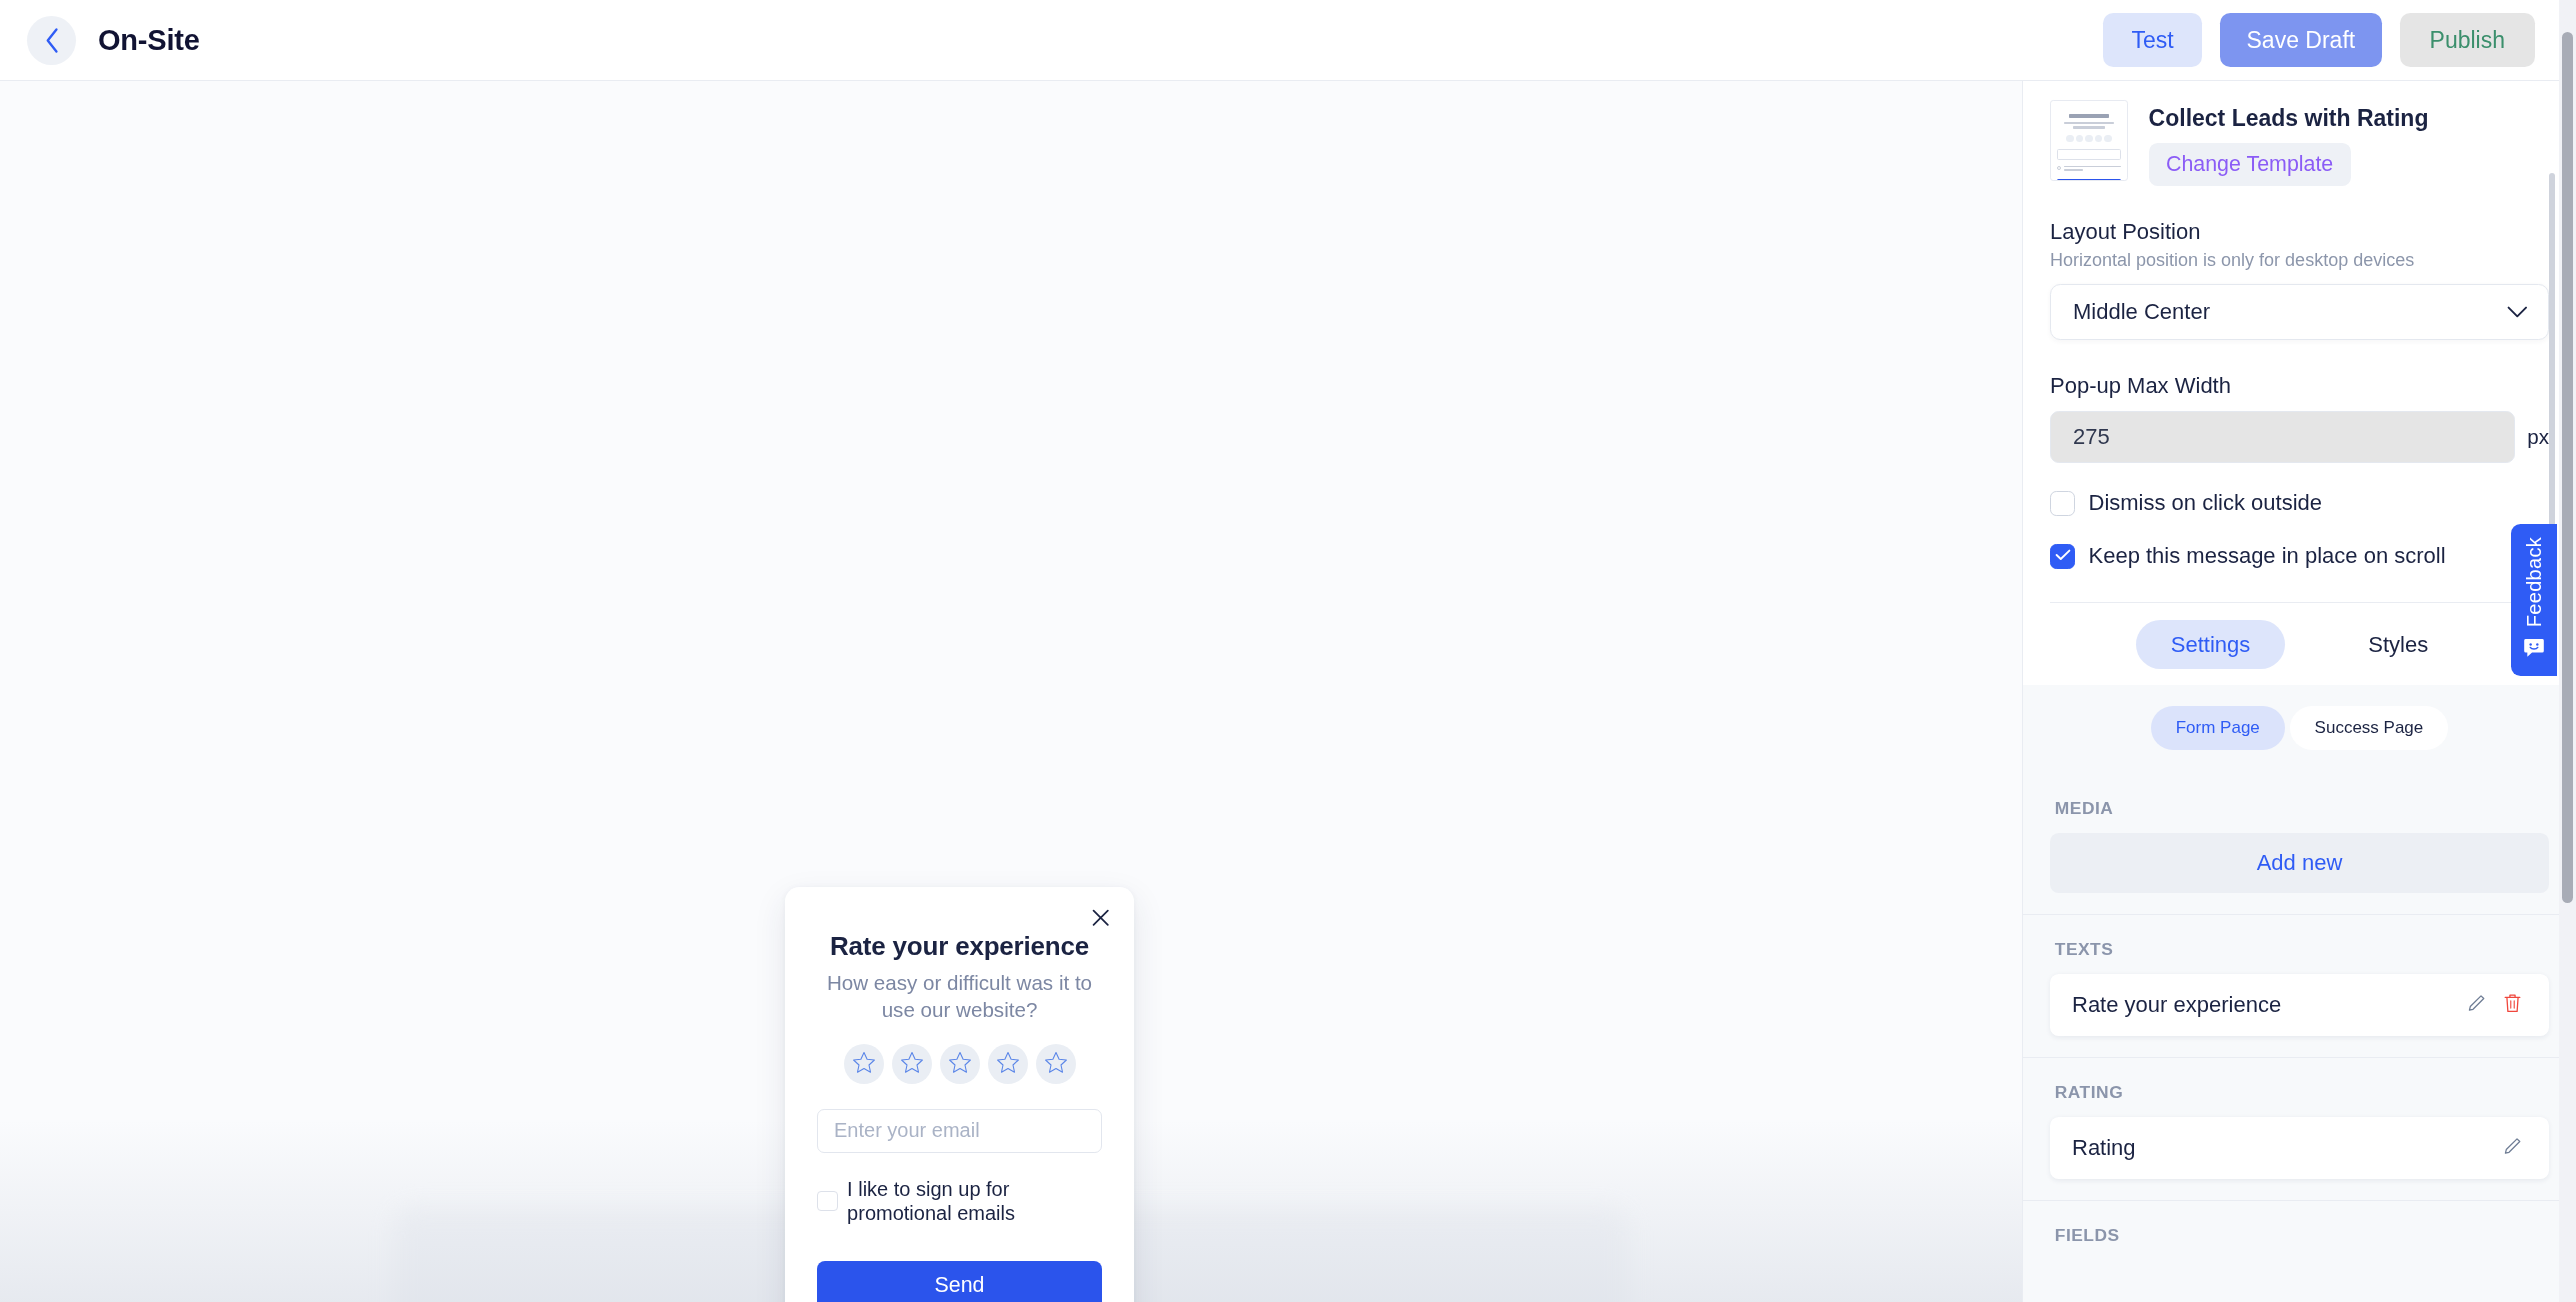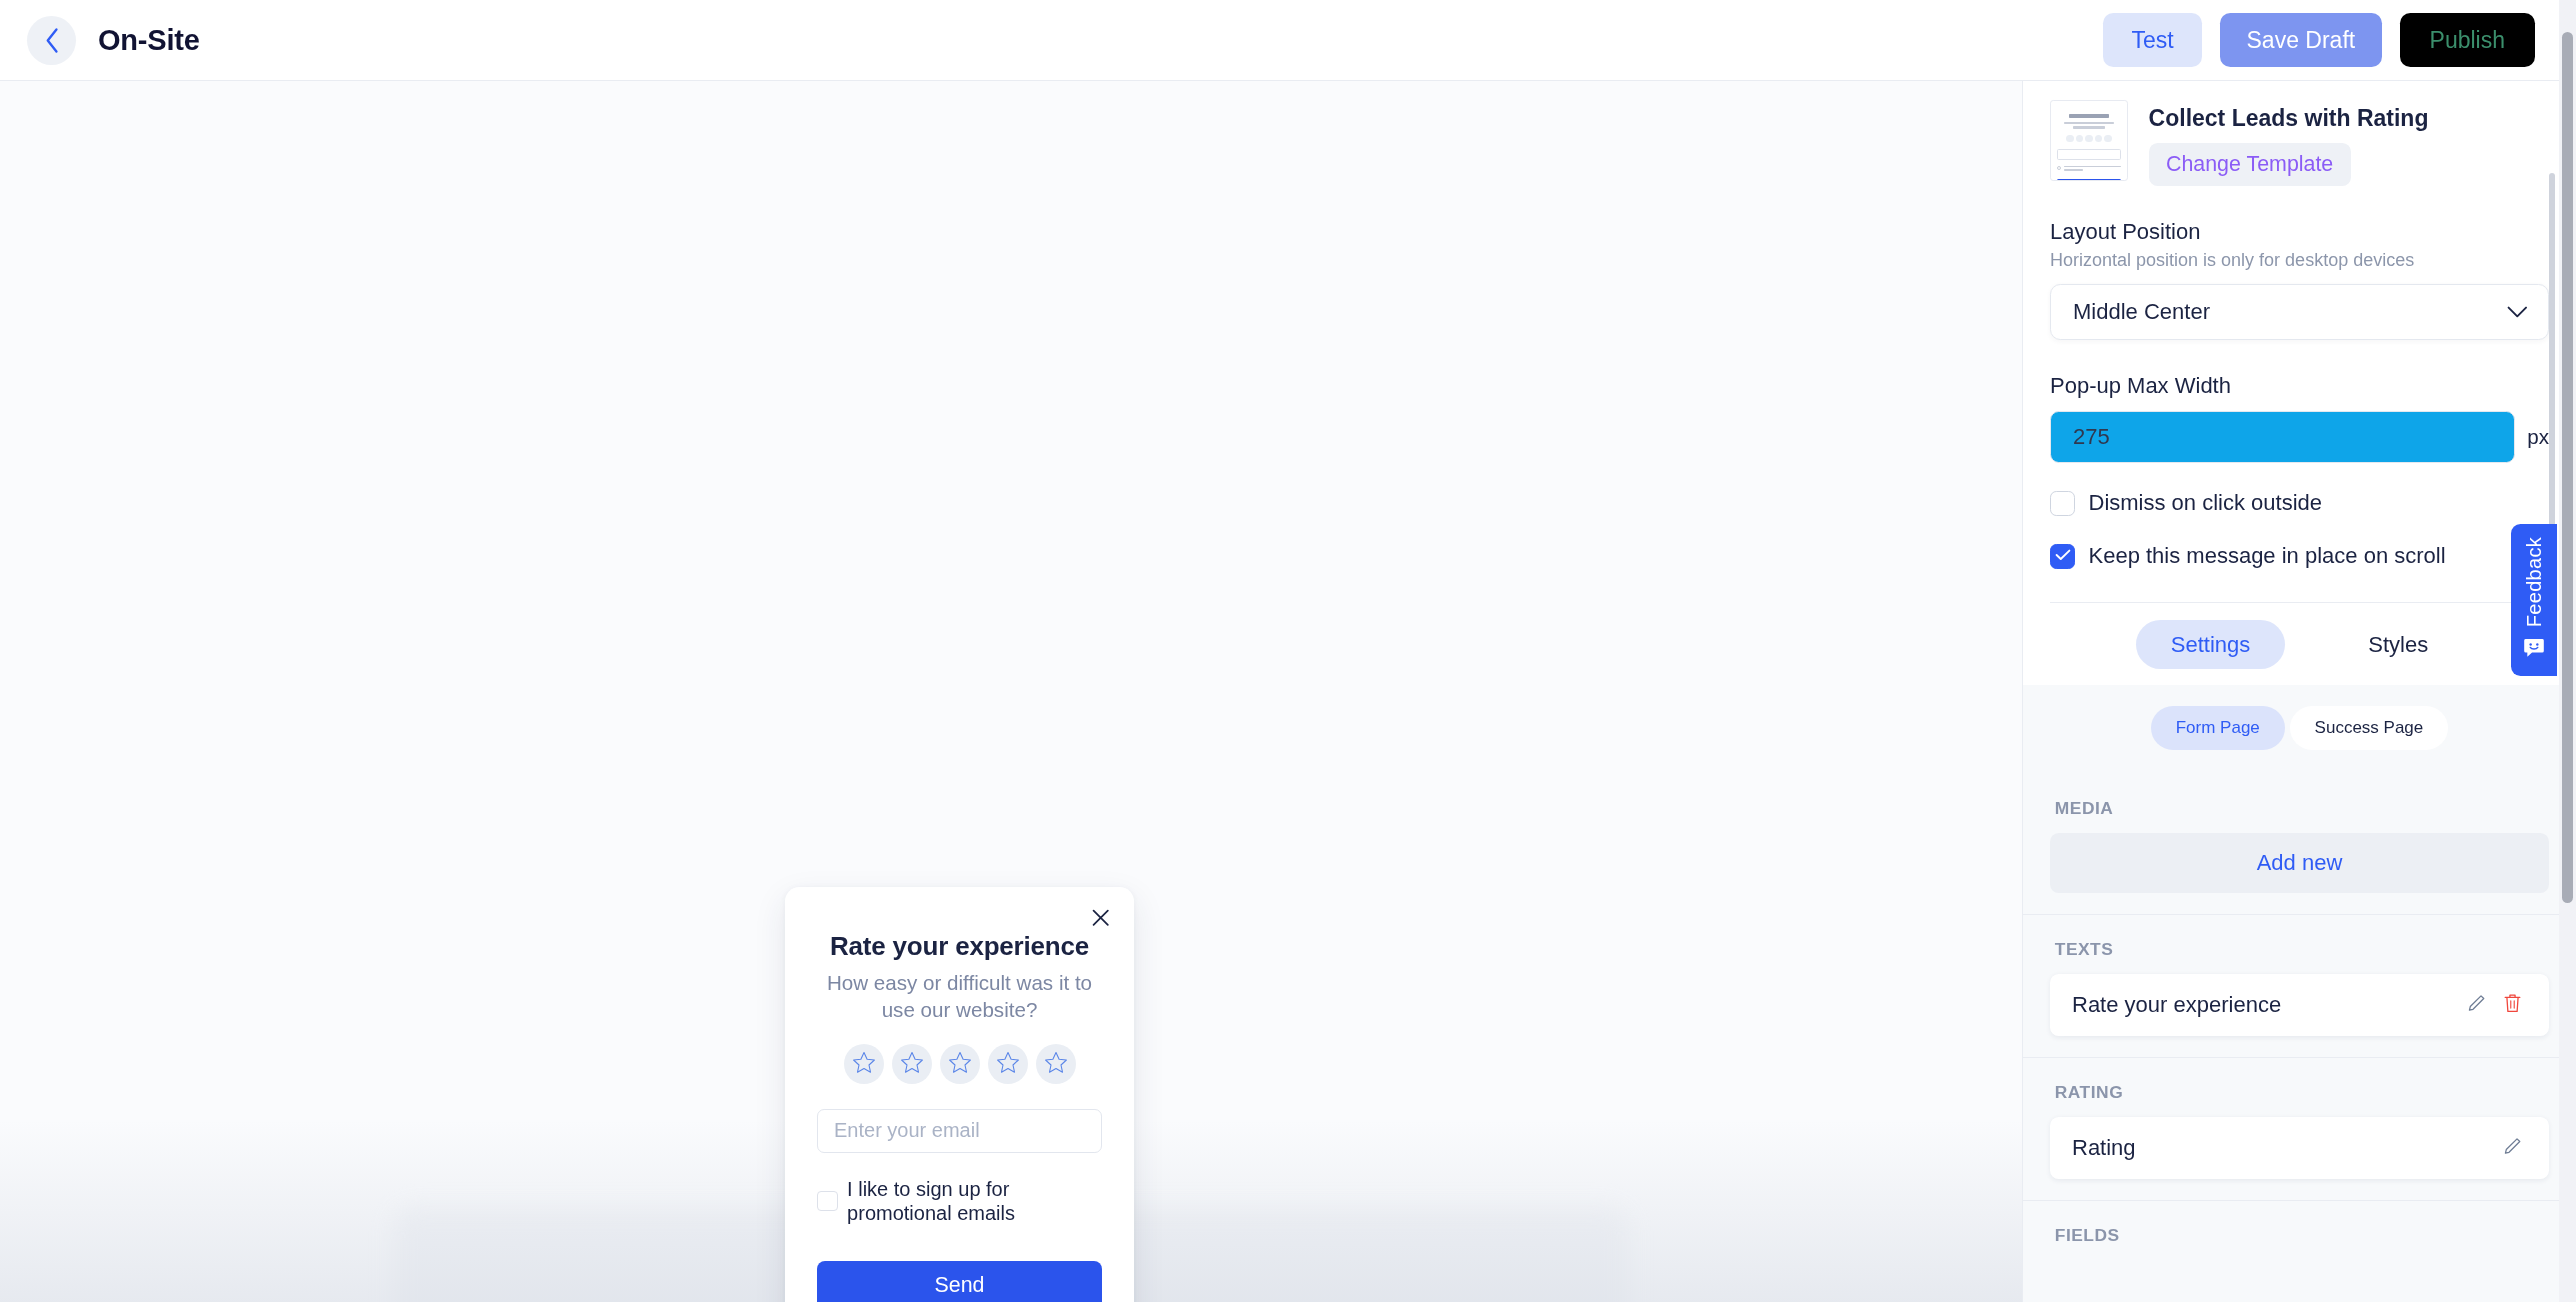--- a/index.html
+++ b/index.html
@@ -35,21 +35,21 @@
   .topbar-spacer { flex: 1; }
   .topbar-actions { display: flex; align-items: center; gap: 17.4px; }
   .btn {
     border: none; border-radius: 10.3px;
     font-family: "Liberation Sans", sans-serif;
     font-size: 23px; cursor: pointer;
     display: flex; align-items: center; justify-content: center;
   }
   .btn-test { background: #dde5fb; color: #2f5cf5; height: 54px; padding: 0 28.5px; }
   .btn-save { background: #7d95f0; color: #ffffff; height: 54px; padding: 0 27px; }
-  .btn-publish { background: #000000; color: #3b8f6c; height: 54px; padding: 0 30px; }
+  .btn-publish { background: #e5e5e5; color: #3b8f6c; height: 54px; padding: 0 30px; }
 
   
   .body-row { flex: 1; display: flex; min-height: 0; position: relative; }
 
   
   .canvas {
     flex: 1; position: relative;
     background: #fafbfd;
     overflow: hidden;
   }
@@ -168,21 +168,21 @@
     background: #fff;
     display: flex; align-items: center; justify-content: space-between;
     padding: 0 20.6px 0 22px;
     font-size: 22px; color: #1b2342; cursor: pointer;
     box-shadow: 0 1.6px 4.8px rgba(35,45,80,0.045);
   }
   .width-row { display: flex; align-items: center; gap: 12.7px; margin-top: 12px; }
   .num-input {
     flex: 1; height: 52px;
     border: 0.8px solid #e4e8ef; border-radius: 8.7px;
-    background: #0ea5e9;
+    background: #e5e5e5;
     display: flex; align-items: center; padding: 0 22px;
     font-size: 22px; color: #30384f; cursor: text;
   }
   .unit { font-size: 20.6px; color: #1b2342; }
 
   .chk-row { display: flex; align-items: center; gap: 13.5px; margin-top: 27px; cursor: pointer; }
   .chk-box {
     width: 25px; height: 25px; border-radius: 6.3px;
     border: 0.8px solid #cfd5e0; background: #fff; flex: none;
   }

